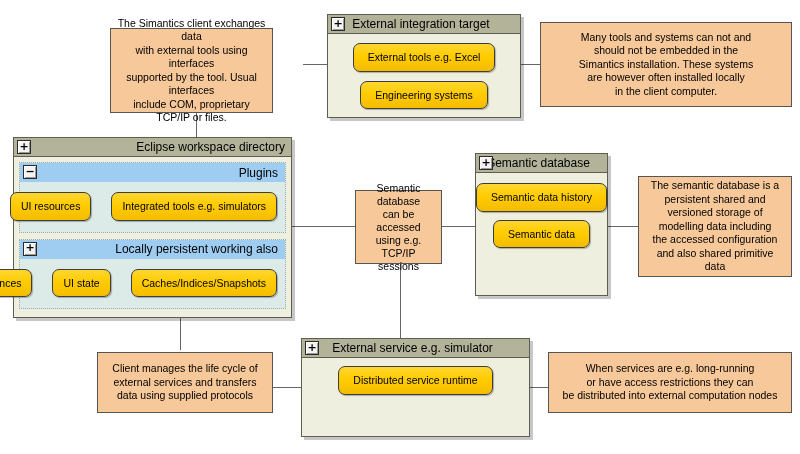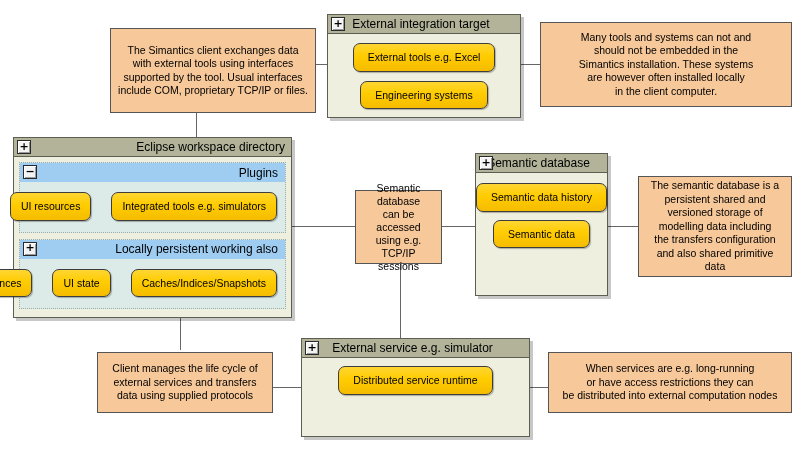--- a/index.html
+++ b/index.html
@@ -141,21 +141,21 @@
 
   <div class="line h" style="left:292px;top:226px;width:63px;"></div>
   <div class="line h" style="left:442px;top:226px;width:33px;"></div>
   <div class="line h" style="left:608px;top:226px;width:30px;"></div>
 
   <div class="line v" style="left:180px;top:318px;height:32px;"></div>
   <div class="line v" style="left:400px;top:264px;height:74px;"></div>
   <div class="line h" style="left:273px;top:387px;width:28px;"></div>
   <div class="line h" style="left:530px;top:387px;width:18px;"></div>
 
-  <div class="note" style="left:110px;top:28px;width:206px;height:85px;">The Simantics client exchanges data
+  <div class="note" style="left:110px;top:28px;width:163px;height:85px;">The Simantics client exchanges data
 with external tools using interfaces
 supported by the tool. Usual interfaces
 include COM, proprietary TCP/IP or files.</div>
 
   <div class="panel" style="left:327px;top:14px;width:194px;height:104px;">
     <div class="titlebar center">
       <div class="expander">
         <span class="glyph">+</span>
       </div>
       <span class="tt">External integration target</span>
@@ -227,21 +227,21 @@
     <div class="chipcol" style="gap:8px;padding-top:10px;align-items:center;">
       <div class="chip">Semantic data history</div>
       <div class="chip">Semantic data</div>
     </div>
   </div>
 
   <div class="note" style="left:638px;top:176px;width:154px;height:101px;">The semantic database is a
 persistent shared and
 versioned storage of
 modelling data including
-the transfers configuration
+the accessed configuration
 and also shared primitive
 data</div>
 
   <div class="note" style="left:97px;top:352px;width:176px;height:61px;">Client manages the life cycle of
 external services and transfers
 data using supplied protocols</div>
 
   <div class="panel" style="left:301px;top:338px;width:229px;height:99px;">
     <div class="titlebar center">
       <div class="expander">

